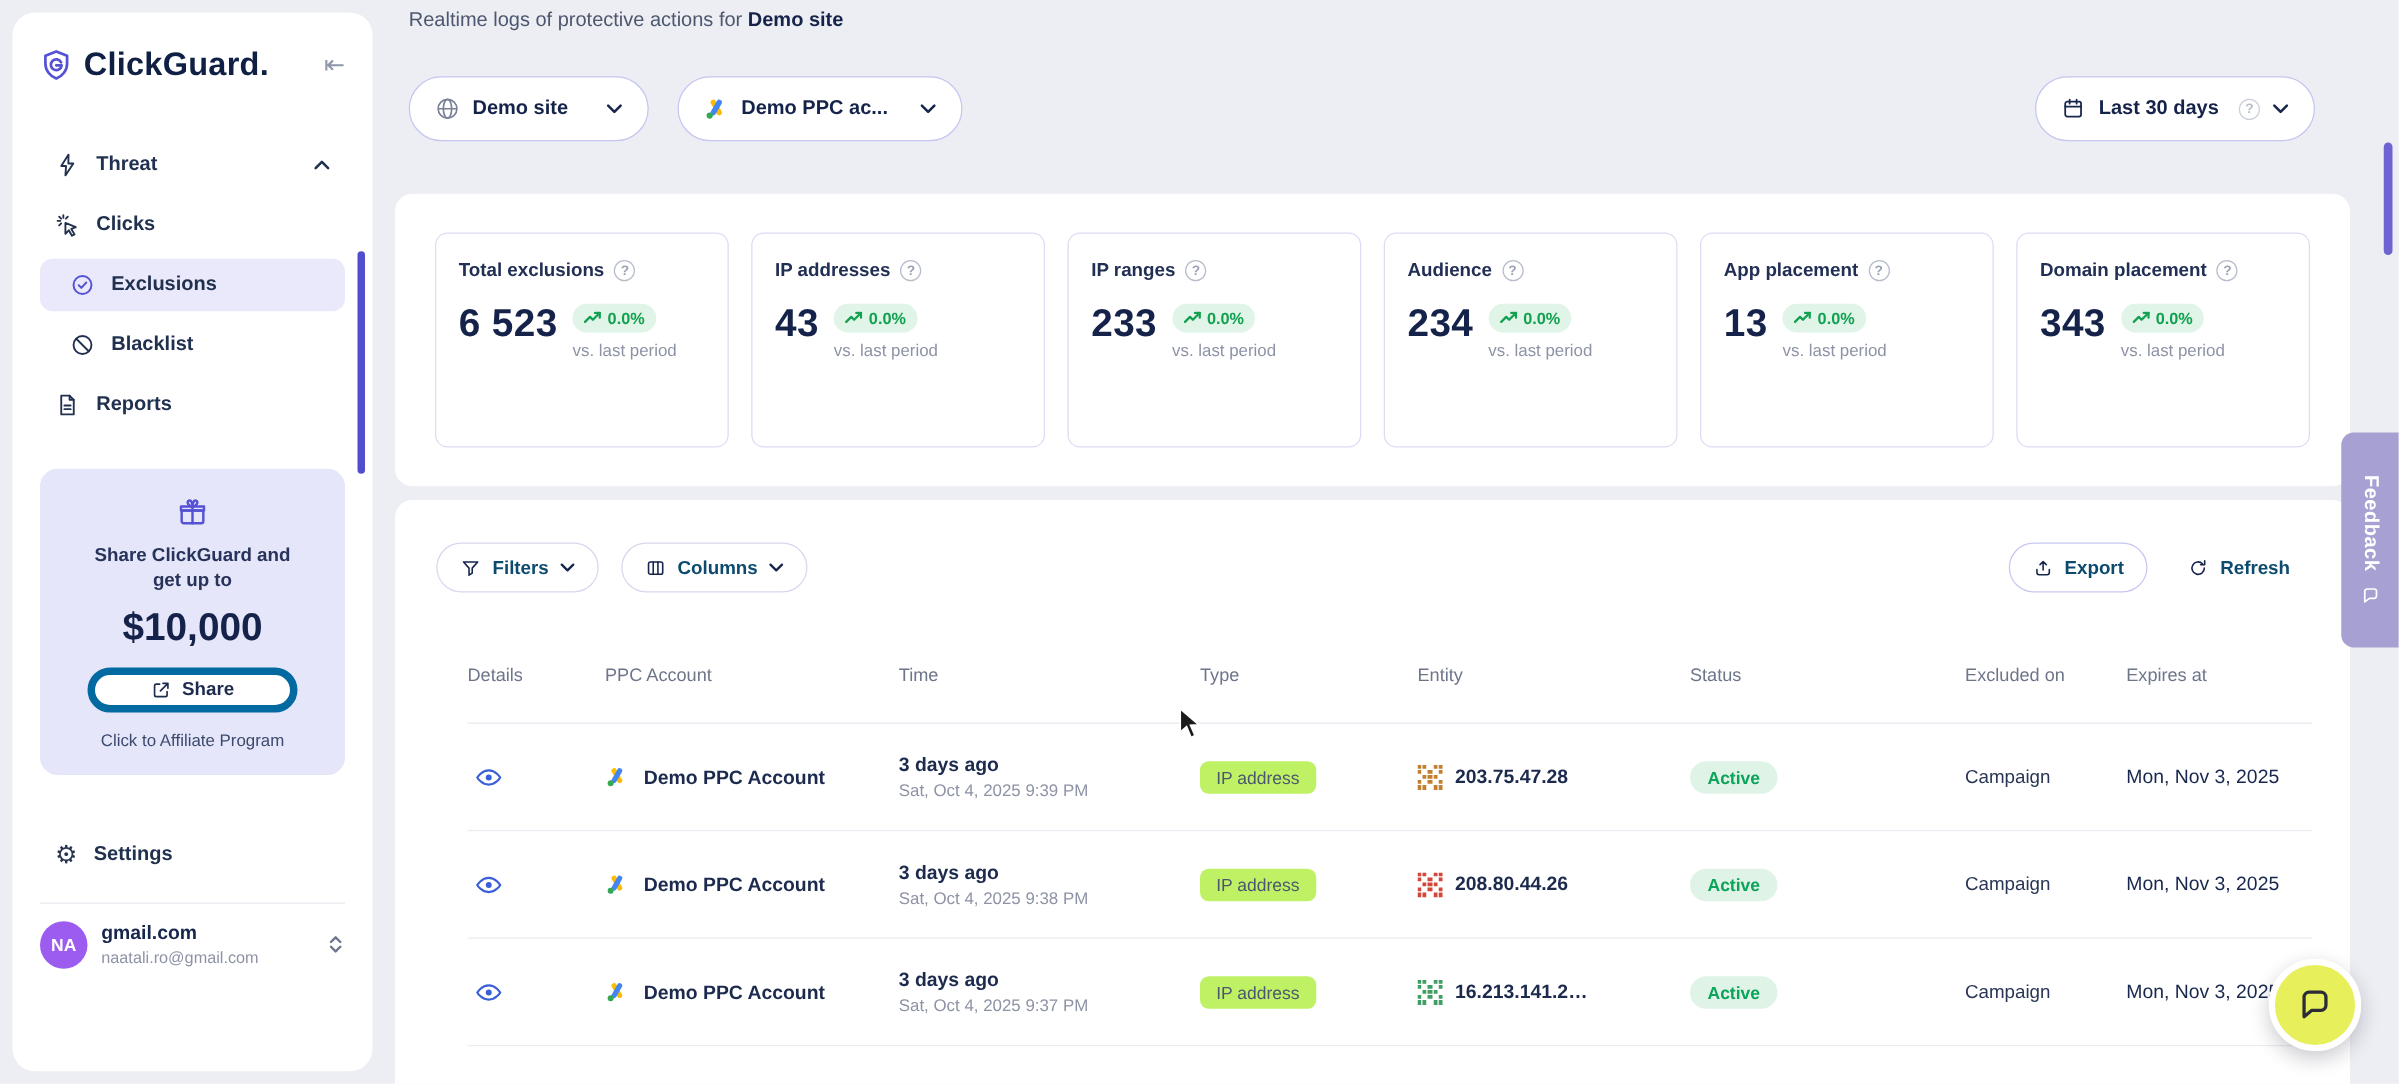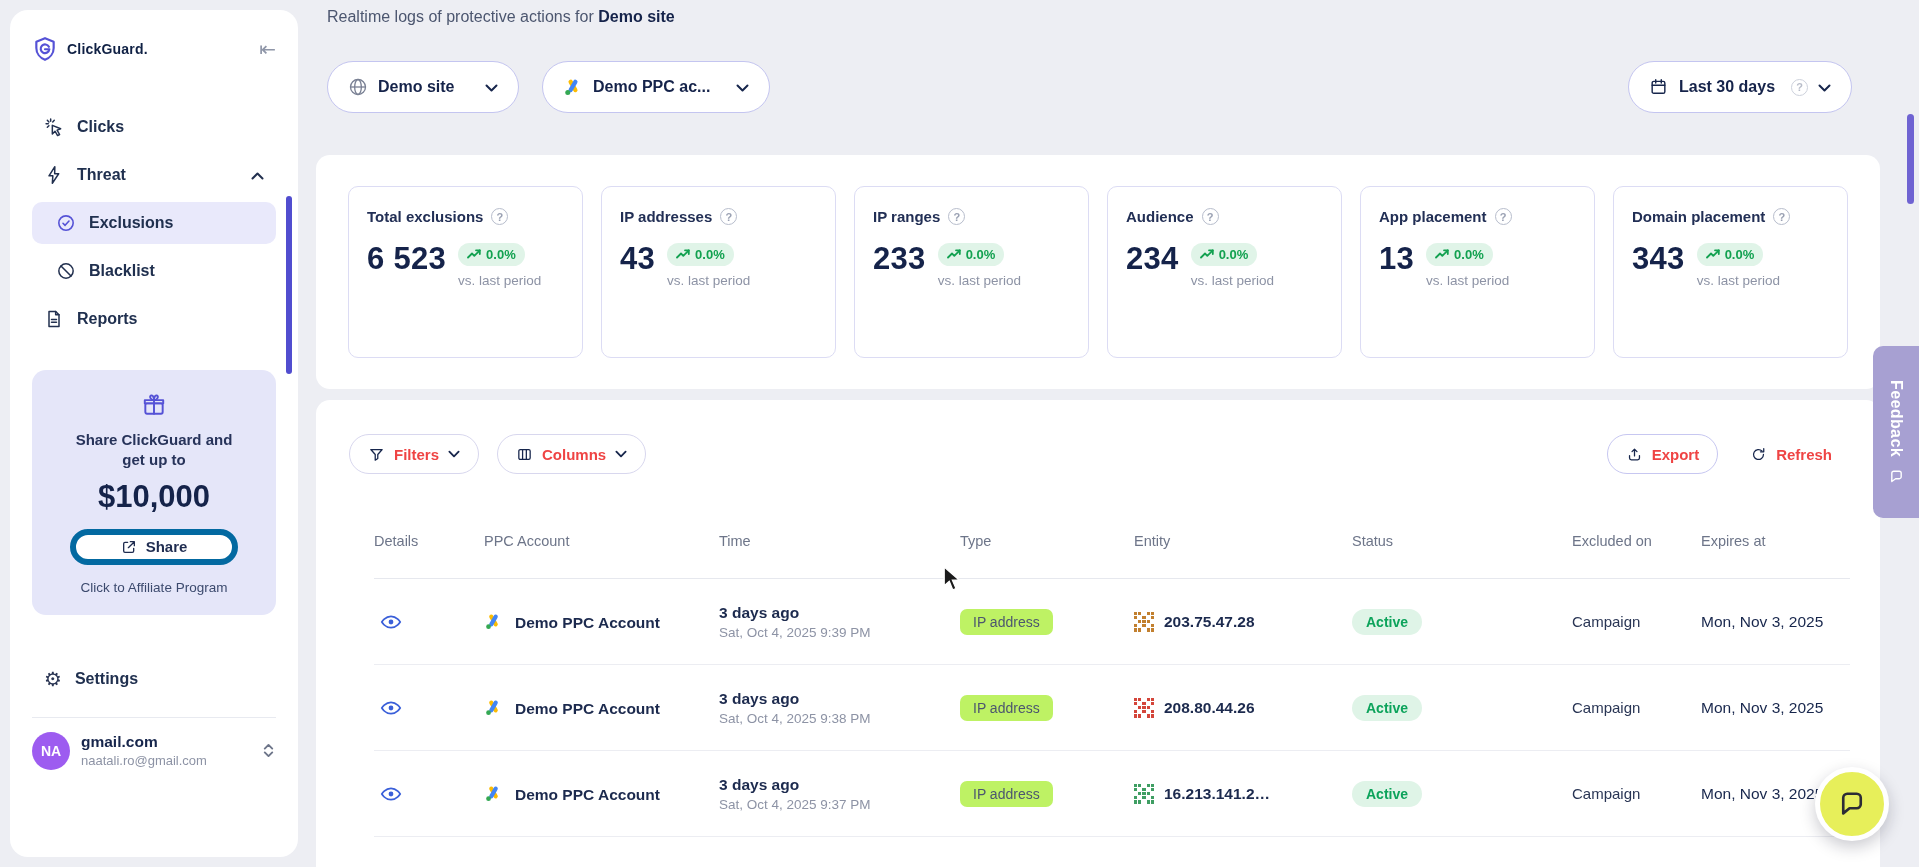--- a/index.html
+++ b/index.html
@@ -10,21 +10,21 @@
   }
   .app { position:relative; width:1919px; height:867px; overflow:hidden; }
   button { font-family:inherit; }
 
   
   .sidebar {
     position:absolute; left:10px; top:10px; bottom:10px; width:288px;
     background:#fff; border-radius:18px; padding:26px 22px 20px;
   }
   .logo-row { display:flex; align-items:center; gap:9px; }
-  .logo-text { font-size:14px; font-weight:700; color:#0f2044; letter-spacing:.2px; }
+  .logo-text { font-size:26px; font-weight:700; color:#0f2044; letter-spacing:.2px; }
   .collapse-btn { margin-left:auto; color:#8f96a8; font-size:20px; cursor:pointer; line-height:1; }
   .nav { margin-top:44px; display:flex; flex-direction:column; gap:6px; position:relative; }
   .nav-item {
     display:flex; align-items:center; gap:13px; padding:11px 12px;
     border-radius:10px; font-size:16px; font-weight:700; color:#20304f; cursor:pointer;
   }
   .nav-item.sub { padding-left:24px; }
   .nav-item.active { background:#e9e9fb; }
   .nav-item .chev { margin-left:auto; }
   .nico { display:inline-flex; width:20px; height:20px; }
@@ -87,21 +87,21 @@
   }
   .stat-vs { margin-top:7px; font-size:13.5px; color:#8d93a5; white-space:nowrap; }
 
   .table-card {
     position:absolute; left:0; top:400px; width:1564px; height:560px; background:#fff; border-radius:14px;
   }
   .toolbar { position:absolute; left:33px; right:30px; top:28px; height:52px; display:flex; align-items:center; }
   .btn {
     height:40px; border-radius:20px; border:1px solid #d8d7ee; background:#fff;
     display:inline-flex; align-items:center; gap:9px; padding:0 18px;
-    font-size:15px; font-weight:700; color:#ef4444; cursor:pointer;
+    font-size:15px; font-weight:700; color:#0c4a6e; cursor:pointer;
   }
   .btn + .btn { margin-left:18px; }
   .btn.export { margin-left:auto; border-color:#c7c7f1; }
   .btn.refresh { border:none; background:transparent; margin-left:14px; }
 
   .tbl { position:absolute; left:58px; right:30px; top:104px; }
   .tr { display:grid; grid-template-columns:110px 235px 241px 174px 218px 220px 129px 1fr; align-items:center; }
   .tr.head { height:75px; color:#6d7589; font-size:14.5px; font-weight:400; border-bottom:1px solid #e6e8ee; }
   .tr.head .cell span { line-height:1.3; }
   .head-excluded span { display:inline-block; width:80px; text-align:center; }
@@ -156,38 +156,38 @@
           </svg>
       </span>
       <span class="logo-text">ClickGuard.</span>
       <span class="collapse-btn">⇤</span>
     </div>
 
     <nav class="nav">
       <div class="nav-item">
         <span class="nico">
           <svg width="20" height="20" viewBox="0 0 24 24" fill="none" stroke="#22304f" stroke-width="1.8" stroke-linecap="round" stroke-linejoin="round">
-              <path d="M8 2.5v2.6M2.5 8h2.6M4 4l1.9 1.9M12.3 4L10.5 5.9M4 12.3l1.9-1.8"></path>
-              <path d="M10 10l10 4.1-4.3 1.7 3 5.2-2.4 1.3-3-5.2L10 20.4z"></path>
-            </svg>
-        </span>
-        <span>Clicks</span>
-      </div>
-      <div class="nav-item">
-        <span class="nico">
-          <svg width="20" height="20" viewBox="0 0 24 24" fill="none" stroke="#22304f" stroke-width="1.8" stroke-linecap="round" stroke-linejoin="round">
               <path d="M13 2L6 13h4.6L10 22l7.6-11.5H12.8z"></path>
             </svg>
         </span>
         <span>Threat</span>
         <span class="chev">
           <svg width="13" height="8" viewBox="0 0 13 8" fill="none" stroke="#22304f" stroke-width="2" stroke-linecap="round" stroke-linejoin="round">
               <path d="M1.5 6.5L6.5 1.5 11.5 6.5"></path>
             </svg>
         </span>
+      </div>
+      <div class="nav-item">
+        <span class="nico">
+          <svg width="20" height="20" viewBox="0 0 24 24" fill="none" stroke="#22304f" stroke-width="1.8" stroke-linecap="round" stroke-linejoin="round">
+              <path d="M8 2.5v2.6M2.5 8h2.6M4 4l1.9 1.9M12.3 4L10.5 5.9M4 12.3l1.9-1.8"></path>
+              <path d="M10 10l10 4.1-4.3 1.7 3 5.2-2.4 1.3-3-5.2L10 20.4z"></path>
+            </svg>
+        </span>
+        <span>Clicks</span>
       </div>
       <div class="nav-item sub active">
         <span class="nico">
           <svg width="20" height="20" viewBox="0 0 24 24" fill="none" stroke="#5552d6" stroke-width="1.9" stroke-linecap="round" stroke-linejoin="round">
               <circle cx="12" cy="12" r="8.6"></circle>
               <path d="M8.4 12.3l2.5 2.5 4.7-5.2"></path>
             </svg>
         </span>
         <span>Exclusions</span>
       </div>

